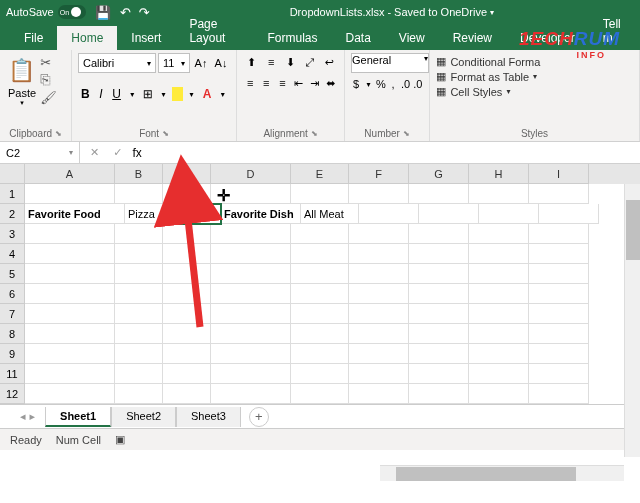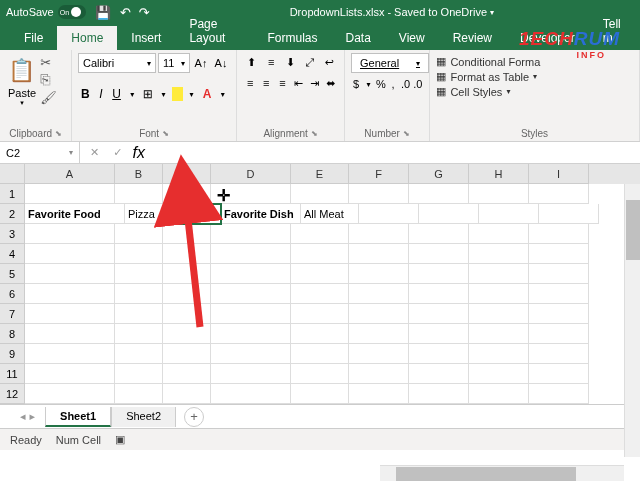--- a/index.html
+++ b/index.html
@@ -32,31 +32,31 @@
 .font-size { width: 32px; justify-content: space-between; }
 .tiny-btn { width: 18px; height: 20px; display: flex; align-items: center; justify-content: center; font-size: 11px; }
 .font-row2 { display: flex; gap: 1px; align-items: center; }
 .font-row2 span { width: 18px; height: 20px; display: flex; align-items: center; justify-content: center; font-size: 12px; }
 .alignment { width: 108px; }
 .alignment .body { display: flex; flex-direction: column; gap: 3px; }
 .align-row { display: flex; gap: 2px; }
 .align-row span { width: 18px; height: 18px; display: flex; align-items: center; justify-content: center; }
 .number { width: 85px; }
 .number .body { display: flex; flex-direction: column; gap: 2px; }
-.num-fmt { border: 1px solid #c0c0c0; background: #fff; height: 20px; width: 78px; display: flex; align-items: center; justify-content: space-between; padding: 0 8px; font-size: 11px; text-decoration: underline; }
+.num-fmt { border: 1px solid #c0c0c0; background: #fff; height: 20px; width: 78px; display: flex; justify-content: space-between; padding: 0 0; font-size: 11px; }
 .num-btns { display: flex; gap: 2px; }
 .num-btns span { width: 18px; height: 18px; display: flex; align-items: center; justify-content: center; font-size: 11px; }
 .styles { flex: 1; }
 .styles .body { display: flex; flex-direction: column; gap: 2px; padding-top: 2px; }
 .styles .item { display: flex; align-items: center; gap: 4px; font-size: 11px; color: #333; }
 .namebox-row { height: 22px; background: #fff; display: flex; border-bottom: 1px solid #d0d0d0; }
 .namebox { width: 80px; border-right: 1px solid #d0d0d0; padding: 0 6px; display: flex; align-items: center; font-size: 11px; gap: 22px; justify-content: space-between; }
 .fx-area { display: flex; align-items: center; gap: 6px; padding: 0 6px; flex: 1; }
 .fx-area .btn { color: #999; font-size: 11px; padding: 0 4px; }
-.fx-area .fx { font-style: italic; font-size: 16px; }
+.fx-area .fx { font-size: 12px; }
 .grid-wrap { position: relative; }
 .col-headers { display: flex; height: 20px; background: #e6e6e6; }
 .corner { width: 25px; border-right: 1px solid #ccc; border-bottom: 1px solid #ccc; background: #e6e6e6; }
 .ch { border-right: 1px solid #ccc; border-bottom: 1px solid #ccc; display: flex; align-items: center; justify-content: center; font-size: 11px; color: #333; background: #e6e6e6; }
 .rows { }
 .row { display: flex; height: 20px; }
 .rh { width: 25px; border-right: 1px solid #ccc; border-bottom: 1px solid #ccc; display: flex; align-items: center; justify-content: center; font-size: 11px; background: #e6e6e6; }
 .cell { border-right: 1px solid #ddd; border-bottom: 1px solid #ddd; padding: 0 3px; display: flex; align-items: center; font-size: 11px; background: #fff; overflow: hidden; white-space: nowrap; }
 .cell.bold { font-weight: bold; }
 .selected { outline: 2px solid #237346; outline-offset: -1px; position: relative; }
@@ -415,20 +415,21 @@
   </div>
 
 <div class="sheet-tabs">
   <div class="nav">
     <span>◂</span>
     <span>▸</span>
   </div>
   <div id="sheets" style="display:flex">
       <div class="sheet-tab active">Sheet1</div>
       <div class="sheet-tab">Sheet2</div>
+      <div class="sheet-tab">Sheet3</div>
     </div>
   <div class="add-sheet">+</div>
   <div class="scroll-bottom">
       <div class="thumb"></div>
     </div>
 </div>
 
 <div class="statusbar">
   <span>Ready</span>
   <span>Num Cell</span>

